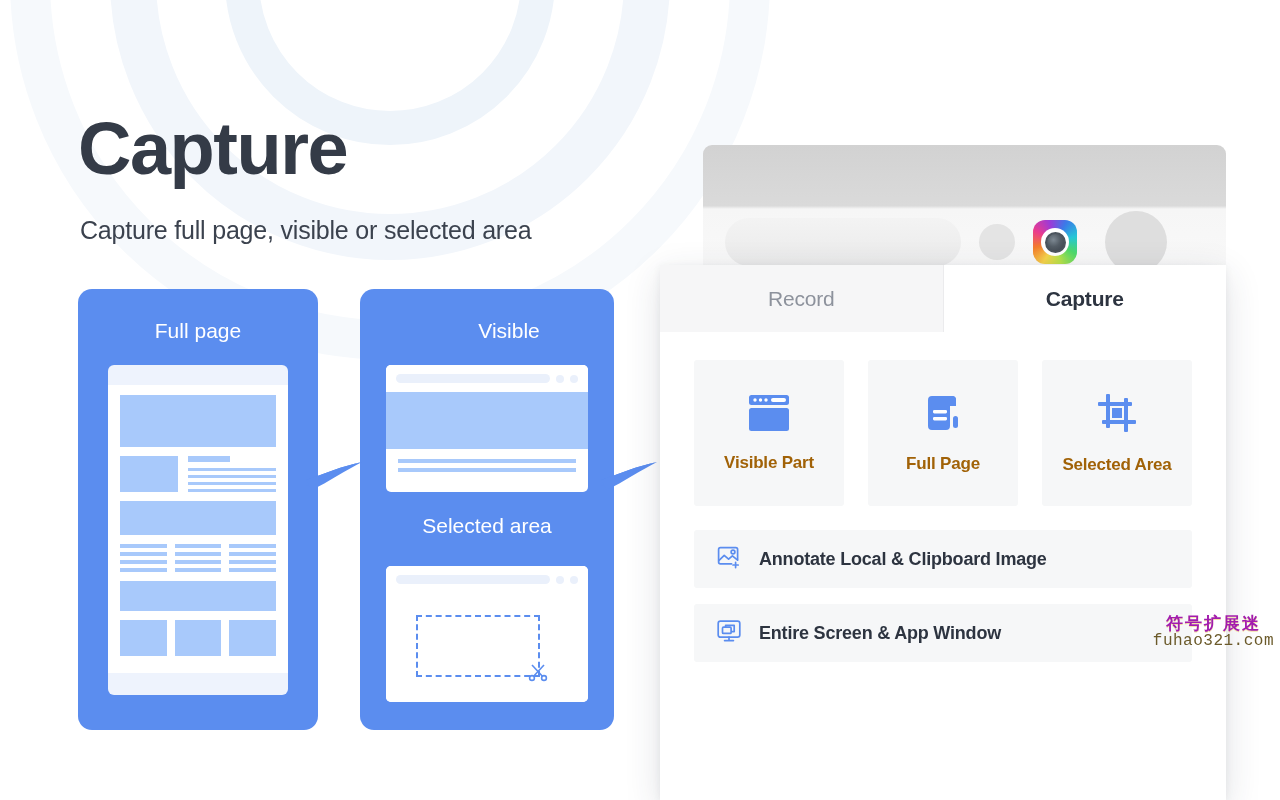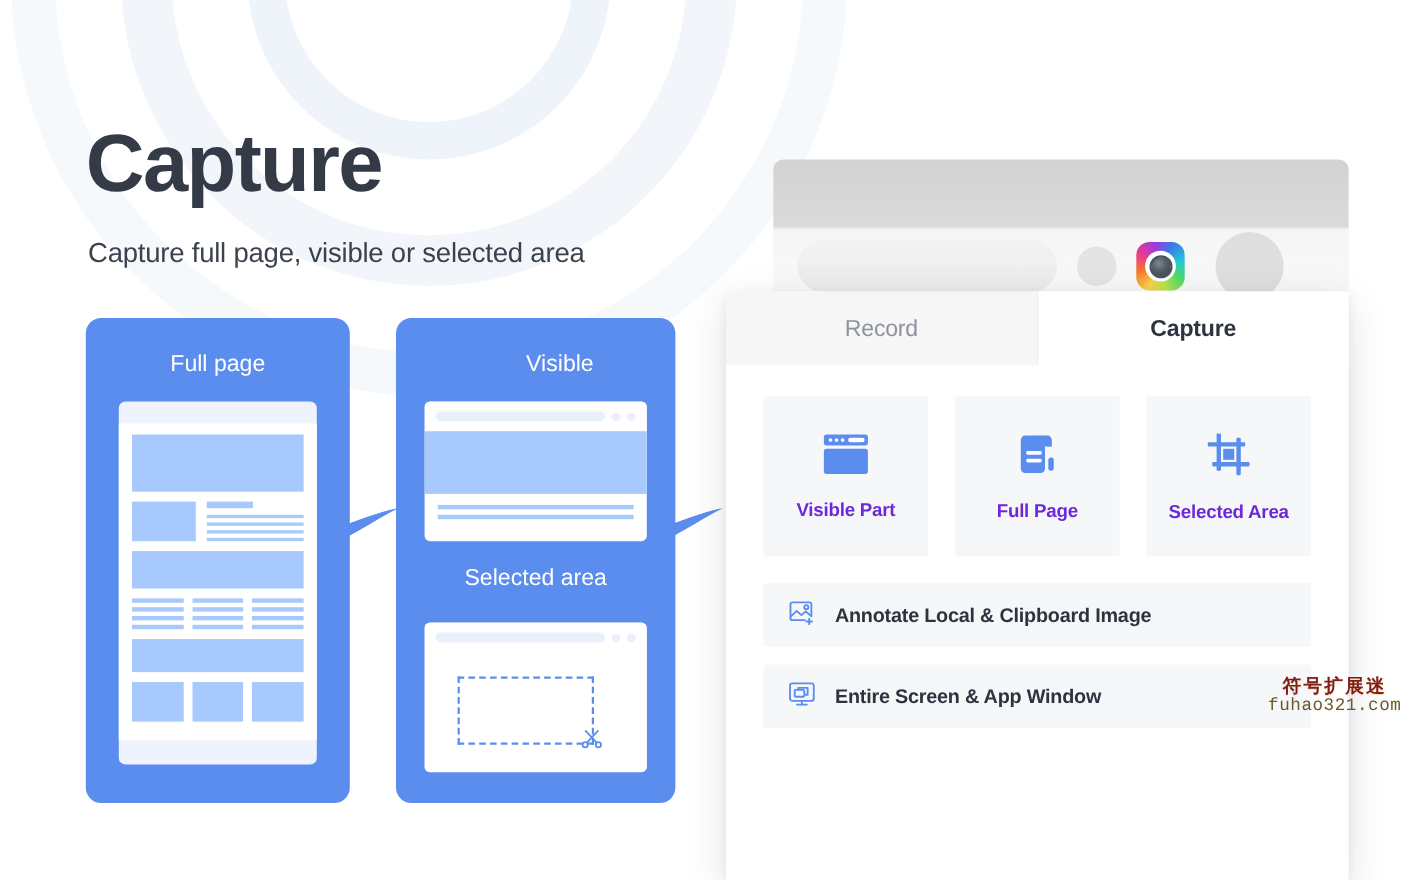--- a/index.html
+++ b/index.html
@@ -158,37 +158,37 @@
   .tab-inactive { background: #f6f6f7; color: #8d929c; border-right: 1px solid #ebebed; }
   .tab-active { background: #ffffff; color: #2d3440; font-weight: 700; }
 
   .popup-body { padding: 28px 34px 0 34px; }
   .tiles { display: flex; gap: 24px; }
   .tile {
     flex: 1; height: 146px; background: #f6f7f8; border-radius: 3px;
     display: flex; flex-direction: column; align-items: center; justify-content: center;
     gap: 16px;
   }
-  .tile-label { font-size: 17px; font-weight: 700; color: #6d28d9; letter-spacing: -0.2px; }
+  .tile-label { font-size: 17px; font-weight: 700; color: #a16207; letter-spacing: -0.2px; }
 
   .rows { margin-top: 24px; display: flex; flex-direction: column; gap: 16px; }
   .lrow {
     height: 58px; background: #f6f7f8; border-radius: 3px;
     display: flex; align-items: center; gap: 17px; padding: 0 22px;
   }
   .lrow-label { font-size: 18px; font-weight: 700; color: #2d3440; letter-spacing: -0.2px; }
 
   
   .watermark {
     position: absolute; right: 6px; bottom: 6px;
     text-align: center; line-height: 1.05;
   }
   .wm-cn {
     font-size: 17px; font-weight: 700; letter-spacing: 2px;
-    color: #7f1d1d;
+    color: #a21caf;
     text-shadow: 0 1px 0 #f3e2a8;
   }
   .wm-en {
     font-size: 16px; letter-spacing: .5px; color: #6b5a2a;
     font-family: "Liberation Mono", monospace;
   }
 </style>
 </head>
 <body>
 

